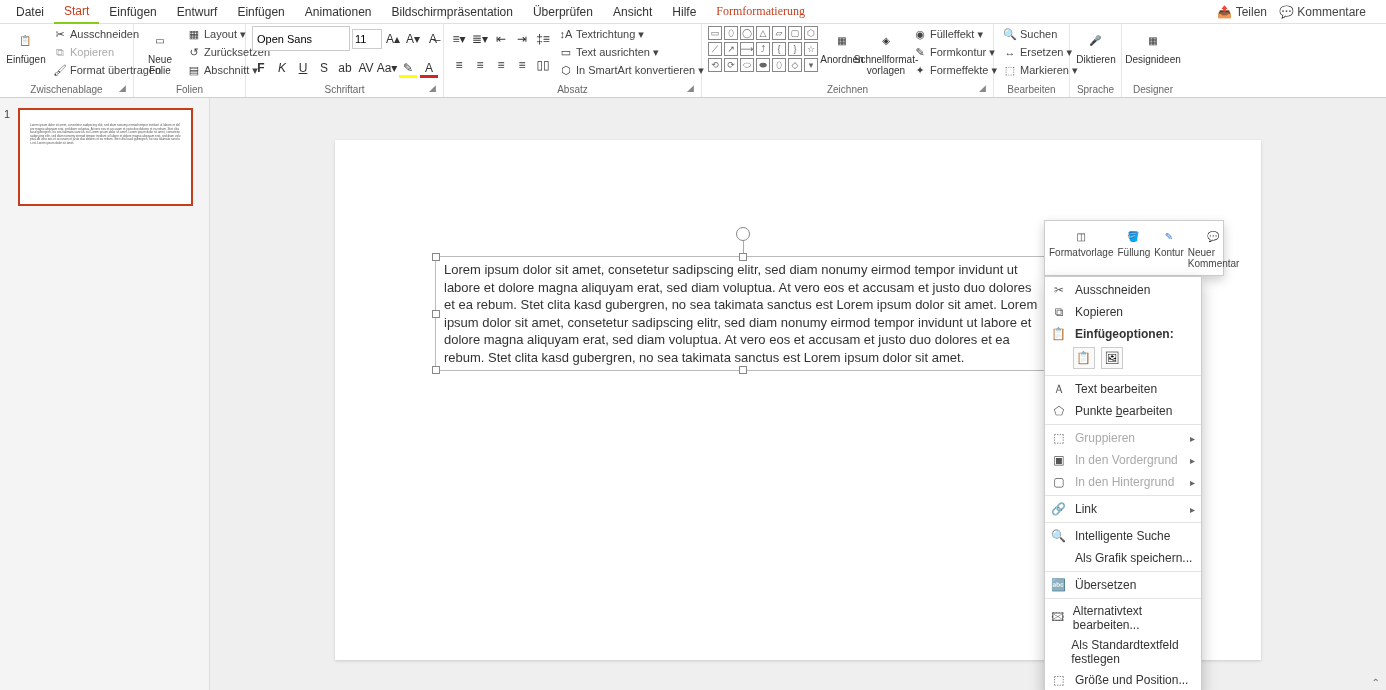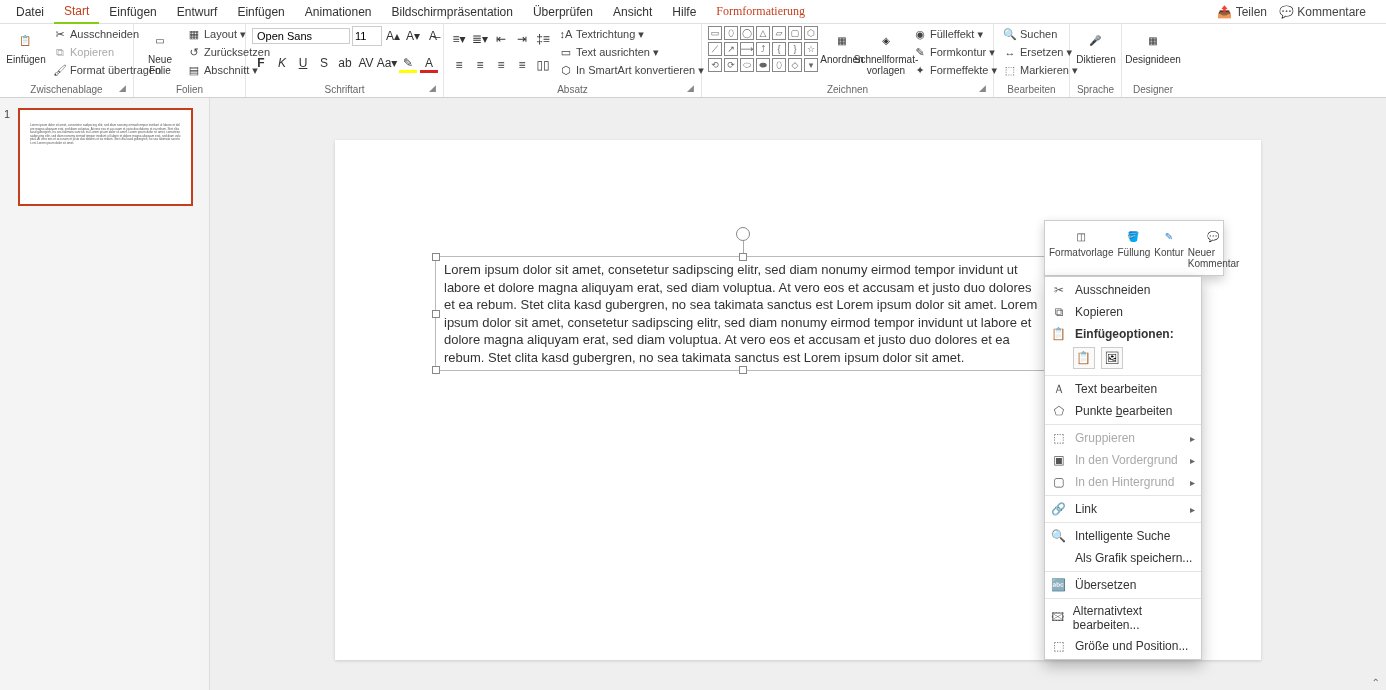--- a/index.html
+++ b/index.html
@@ -18,21 +18,21 @@
 .rgroup { display: flex; flex-direction: column; padding: 2px 6px 0 6px; border-right: 1px solid #e6e6e6; position: relative; }
 .rgroup-body { display: flex; align-items: flex-start; gap: 4px; flex: 1; }
 .rgroup-label { font-size: 10px; color: #666; text-align: center; padding: 2px 0; }
 .rgroup-launcher { position: absolute; bottom: 2px; right: 2px; width: 12px; height: 12px; font-size: 9px; color: #888; }
 .vbtn { display: flex; flex-direction: column; align-items: center; justify-content: center; padding: 2px 4px; min-width: 40px; font-size: 10px; color: #333; text-align: center; }
 .vbtn .icon { width: 24px; height: 24px; margin-bottom: 2px; display: flex; align-items: center; justify-content: center; }
 .small-row { display: flex; flex-direction: column; gap: 2px; }
 .small-item { display: flex; align-items: center; gap: 3px; font-size: 11px; color: #444; padding: 1px 3px; white-space: nowrap; }
 .small-item .si { width: 14px; height: 14px; display: inline-flex; align-items: center; justify-content: center; font-size: 11px; }
 .font-row { display: flex; align-items: center; gap: 2px; }
-.font-name { width: 98px; height: 16px; border: 1px solid #ccc; font-size: 11px; padding: 1px 4px; background: #fff; }
+.font-name { width: 98px; height: 25px; border: 1px solid #ccc; font-size: 11px; padding: 1px 4px; background: #fff; }
 .font-size { width: 30px; height: 20px; border: 1px solid #ccc; font-size: 11px; padding: 1px 2px; background: #fff; }
 .btnrow { display: flex; gap: 3px; margin-top: 4px; }
 .fbtn { width: 18px; height: 18px; display: flex; align-items: center; justify-content: center; font-size: 12px; color: #333; }
 .color-swatch { width: 18px; height: 3px; }
 .shapes-grid { display: grid; grid-template-columns: repeat(7, 14px); grid-auto-rows: 14px; gap: 2px; }
 .shapes-grid span { border: 1px solid #888; font-size: 9px; display: flex; align-items: center; justify-content: center; color: #666; }
 
 .collapse-caret { position: absolute; right: 6px; bottom: 2px; font-size: 10px; color: #666; }
 
 
@@ -389,17 +389,21 @@
   <div class="cm-item">
       <span class="cm-icon">🔤</span>
       <span>Übersetzen</span>
     </div>
   <div class="cm-sep"></div>
   <div class="cm-item">
       <span class="cm-icon">🖾</span>
       <span>Alternativtext bearbeiten...</span>
     </div>
   <div class="cm-item">
+      <span class="cm-icon"></span>
+      <span>Als Standardtextfeld festlegen</span>
+    </div>
+  <div class="cm-item">
       <span class="cm-icon">⬚</span>
       <span>Größe und Position...</span>
     </div>
 
 </div>
 
 </body></html>

